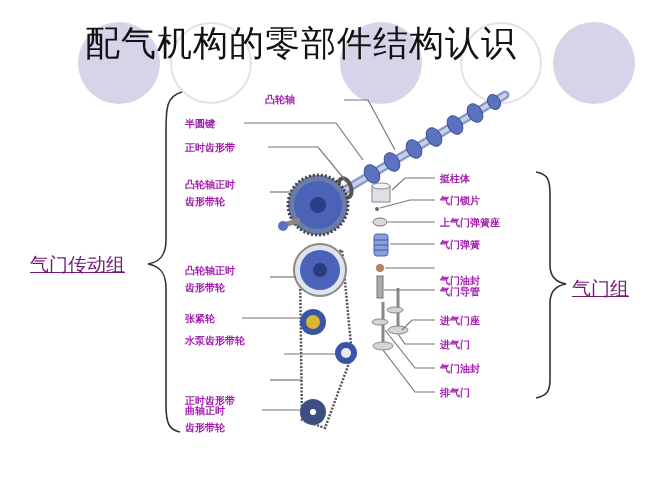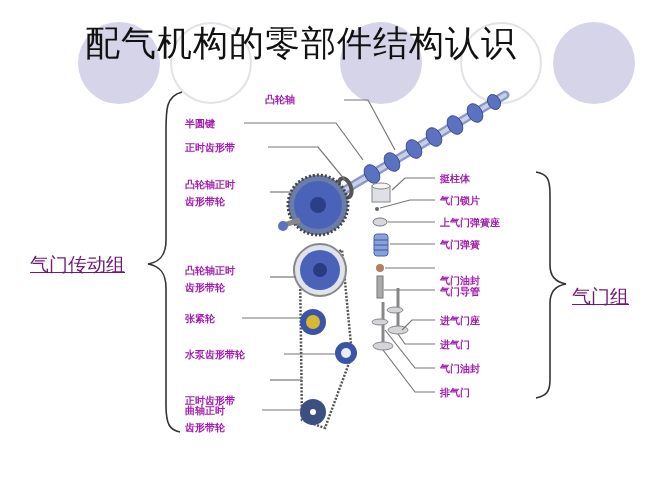--- a/index.html
+++ b/index.html
@@ -122,29 +122,29 @@
     <line x1="385" y1="268" x2="435" y2="268"></line>
     <line x1="384" y1="290" x2="435" y2="290"></line>
     <polyline points="435,320 412,320 402,330"></polyline>
     <polyline points="435,344 405,344 398,334"></polyline>
     <polyline points="435,368 415,368 385,330"></polyline>
     <polyline points="435,392 415,392 383,350"></polyline>
   </g>
 </svg>
 
 <div class="grp" style="left:30px;top:252px;">气门传动组</div>
-<div class="grp" style="left:572px;top:276px;margin-top:8px;">气门组</div>
+<div class="grp" style="left:572px;top:276px;">气门组</div>
 
 <div class="lbl" style="left:265px;top:91px;"><span>凸轮轴</span></div>
 <div class="lbl" style="left:185px;top:115px;"><span>半圆键</span></div>
 <div class="lbl" style="left:185px;top:139px;"><span>正时齿形带</span></div>
 <div class="lbl" style="left:185px;top:176px;"><span>凸轮轴正时</span><br><span>齿形带轮</span></div>
 <div class="lbl" style="left:185px;top:262px;"><span>凸轮轴正时</span><br><span>齿形带轮</span></div>
 <div class="lbl" style="left:185px;top:310px;text-align:right;"><span>张紧轮</span></div>
-<div class="lbl" style="left:185px;top:346px;"><span>水泵齿形带轮</span></div>
+<div class="lbl" style="left:185px;top:332px;"><span>水泵齿形带轮</span></div>
 <div class="lbl" style="left:185px;top:392px;"><span>正时齿形带</span></div>
 <div class="lbl" style="left:185px;top:402px;"><span>曲轴正时</span><br><span>齿形带轮</span></div>
 
 <div class="lbl" style="left:440px;top:170px;"><span>挺柱体</span></div>
 <div class="lbl" style="left:440px;top:192px;"><span>气门锁片</span></div>
 <div class="lbl" style="left:440px;top:214px;"><span>上气门弹簧座</span></div>
 <div class="lbl" style="left:440px;top:236px;"><span>气门弹簧</span></div>
 <div class="lbl" style="left:440px;top:272px;text-align:right;"><span>气门油封</span></div>
 <div class="lbl" style="left:440px;top:283px;"><span>气门导管</span></div>
 <div class="lbl" style="left:440px;top:312px;"><span>进气门座</span></div>

